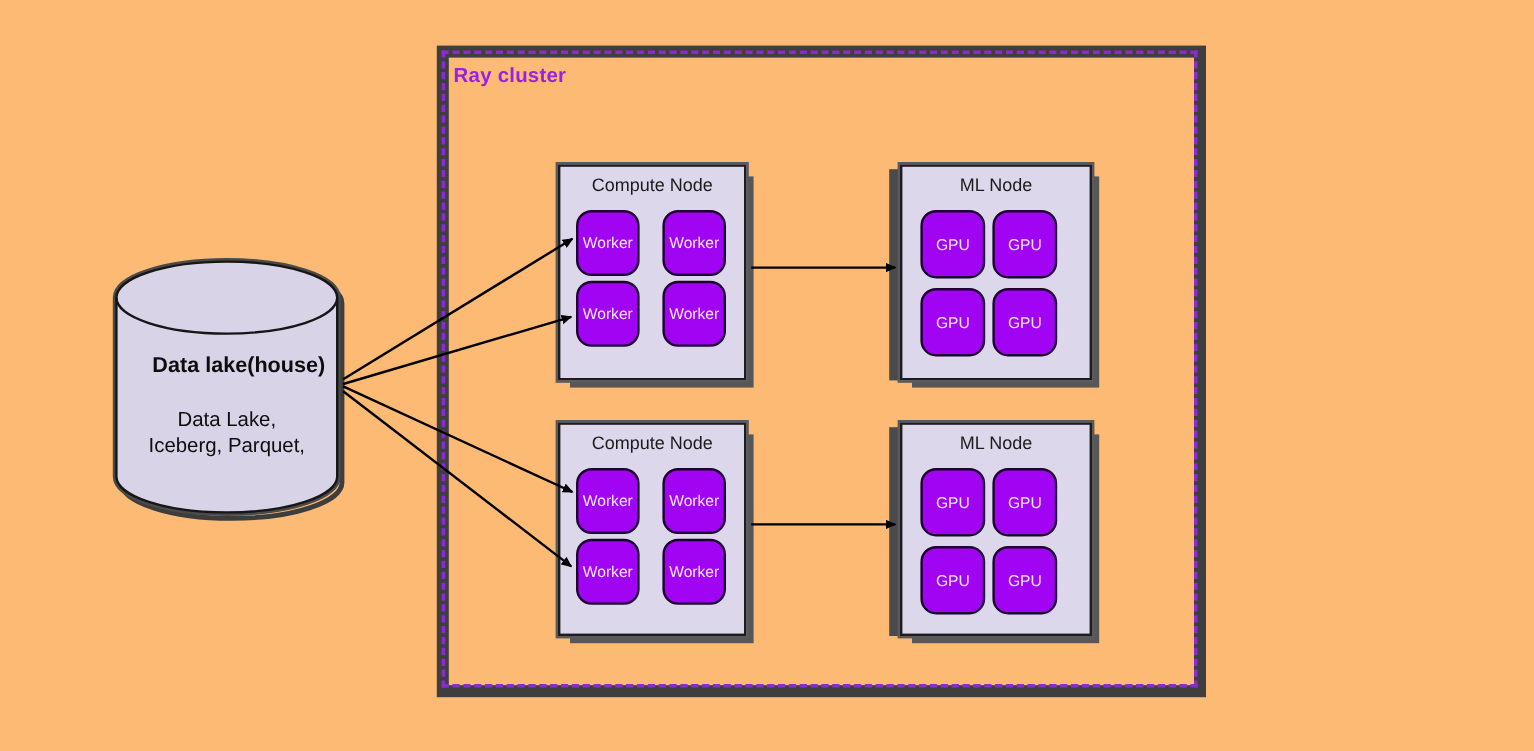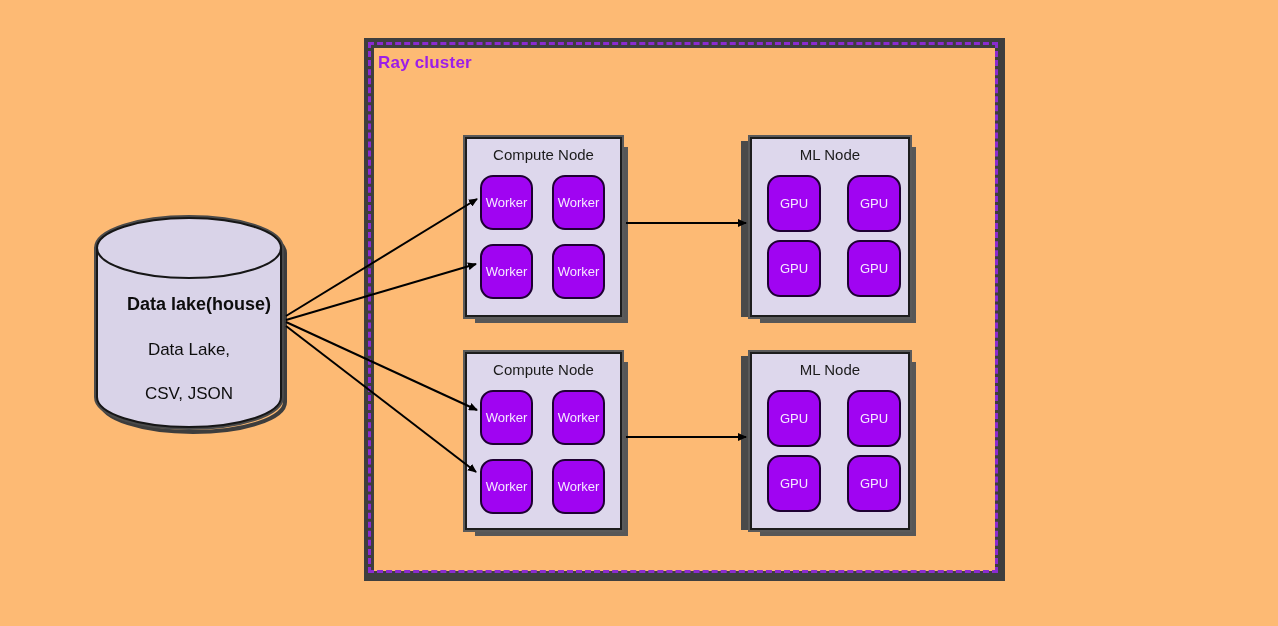--- a/index.html
+++ b/index.html
@@ -16,22 +16,22 @@
        font-size:17px;font-weight:bold;color:#9c1fe8;letter-spacing:.2px;}
 
   
   .node{position:absolute;background:#ddd7ec;border:2px solid #1d1d1d;
        box-sizing:border-box;z-index:4;
        box-shadow:0 0 0 2px #5a5a5a, 8px 8px 0 -2px #575757;}
   .node.ml{box-shadow:0 0 0 2px #5a5a5a, 8px 8px 0 -2px #575757, -11px 2px 0 -2px #4a4a4a;}
   .node-title{position:absolute;top:7px;left:0;width:100%;text-align:center;
        font-size:15px;color:#1b1b1b;}
   .units{position:absolute;left:13px;top:36px;display:grid;
-       grid-template-columns:53px 53px;gap:14px 19px;}
-  .node.ml .units{left:15px;grid-template-columns:54px 54px;gap:8px 26px;}
+       grid-template-columns:53px 53px;gap:4px 19px;}
+  .node.ml .units{left:15px;grid-template-columns:54px 54px;gap:8px 6px;}
   .unit{width:53px;height:55px;background:#a004f2;border:2px solid #1e0033;
        border-radius:13px;box-sizing:border-box;display:flex;align-items:center;
        justify-content:center;color:#f5e9ff;font-size:13px;}
   .node.ml .unit{width:54px;height:57px;}
 
   
   .lake-text{position:absolute;z-index:4;text-align:center;color:#0d0d0d;}
   .lake-title{left:97px;top:294px;width:204px;font-size:18px;font-weight:bold;}
   .lake-line{left:97px;width:184px;font-size:17px;}
   .lake-line.l0{top:340px;} .lake-line.l1{top:362px;} .lake-line.l2{top:384px;}
@@ -52,21 +52,21 @@
   <svg id="lake-svg" width="1278" height="626">
     <g transform="translate(4,5)">
       <path d="M97,248 A92,30 0 0 1 281,248 L281,397 A92,30 0 0 1 97,397 Z" fill="none" stroke="#3d3d3d" stroke-width="4"></path>
     </g>
     <path d="M97,248 A92,30 0 0 1 281,248 L281,397 A92,30 0 0 1 97,397 Z" fill="none" stroke="#4a4a4a" stroke-width="6"></path>
     <path d="M97,248 A92,30 0 0 1 281,248 L281,397 A92,30 0 0 1 97,397 Z" fill="#d9d3e8" stroke="#161616" stroke-width="2"></path>
     <path d="M97,248 A92,30 0 0 0 281,248" fill="none" stroke="#161616" stroke-width="2"></path>
   </svg>
   <div class="lake-text lake-title">Data lake(house)</div>
   <div class="lake-text lake-line l0">Data Lake,</div>
-  <div class="lake-text lake-line l2">CSV, JSON</div>
+  <div class="lake-text lake-line l1">Iceberg, Parquet,</div>
 
   <div class="node compute" style="left:465px;top:137px;width:157px;height:180px">
     <div class="node-title">Compute Node</div>
     <div class="units">
       <div class="unit">Worker</div>
       <div class="unit">Worker</div>
       <div class="unit">Worker</div>
       <div class="unit">Worker</div>
     </div>
   </div>

